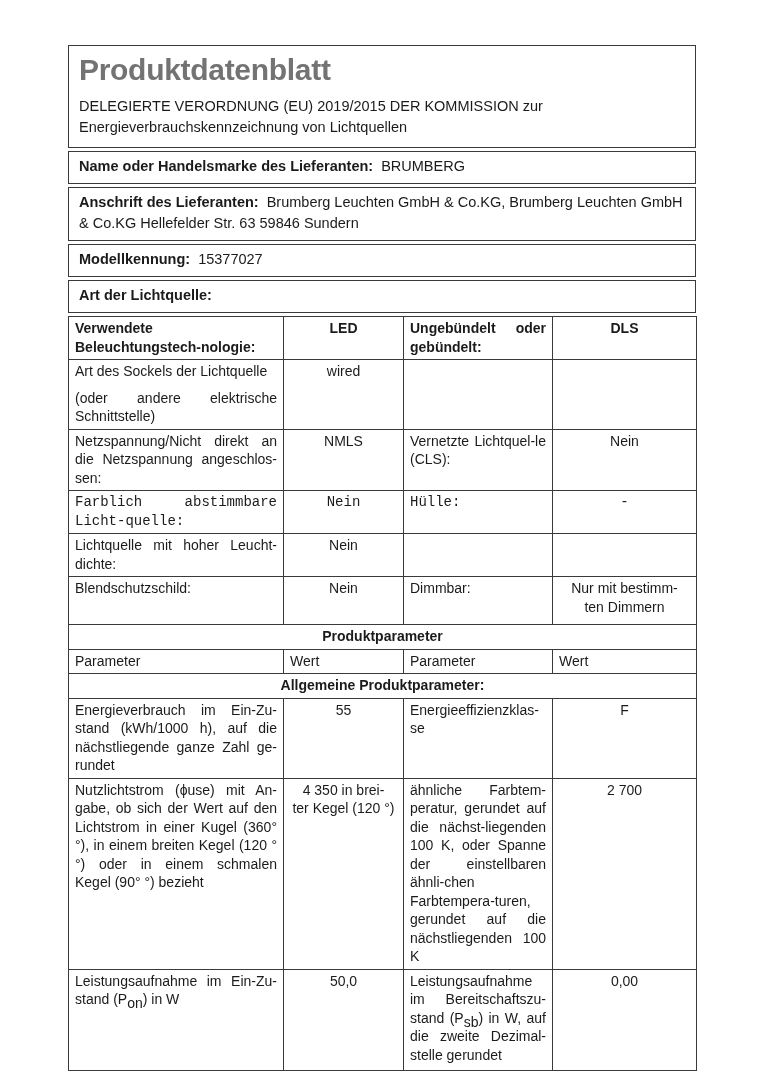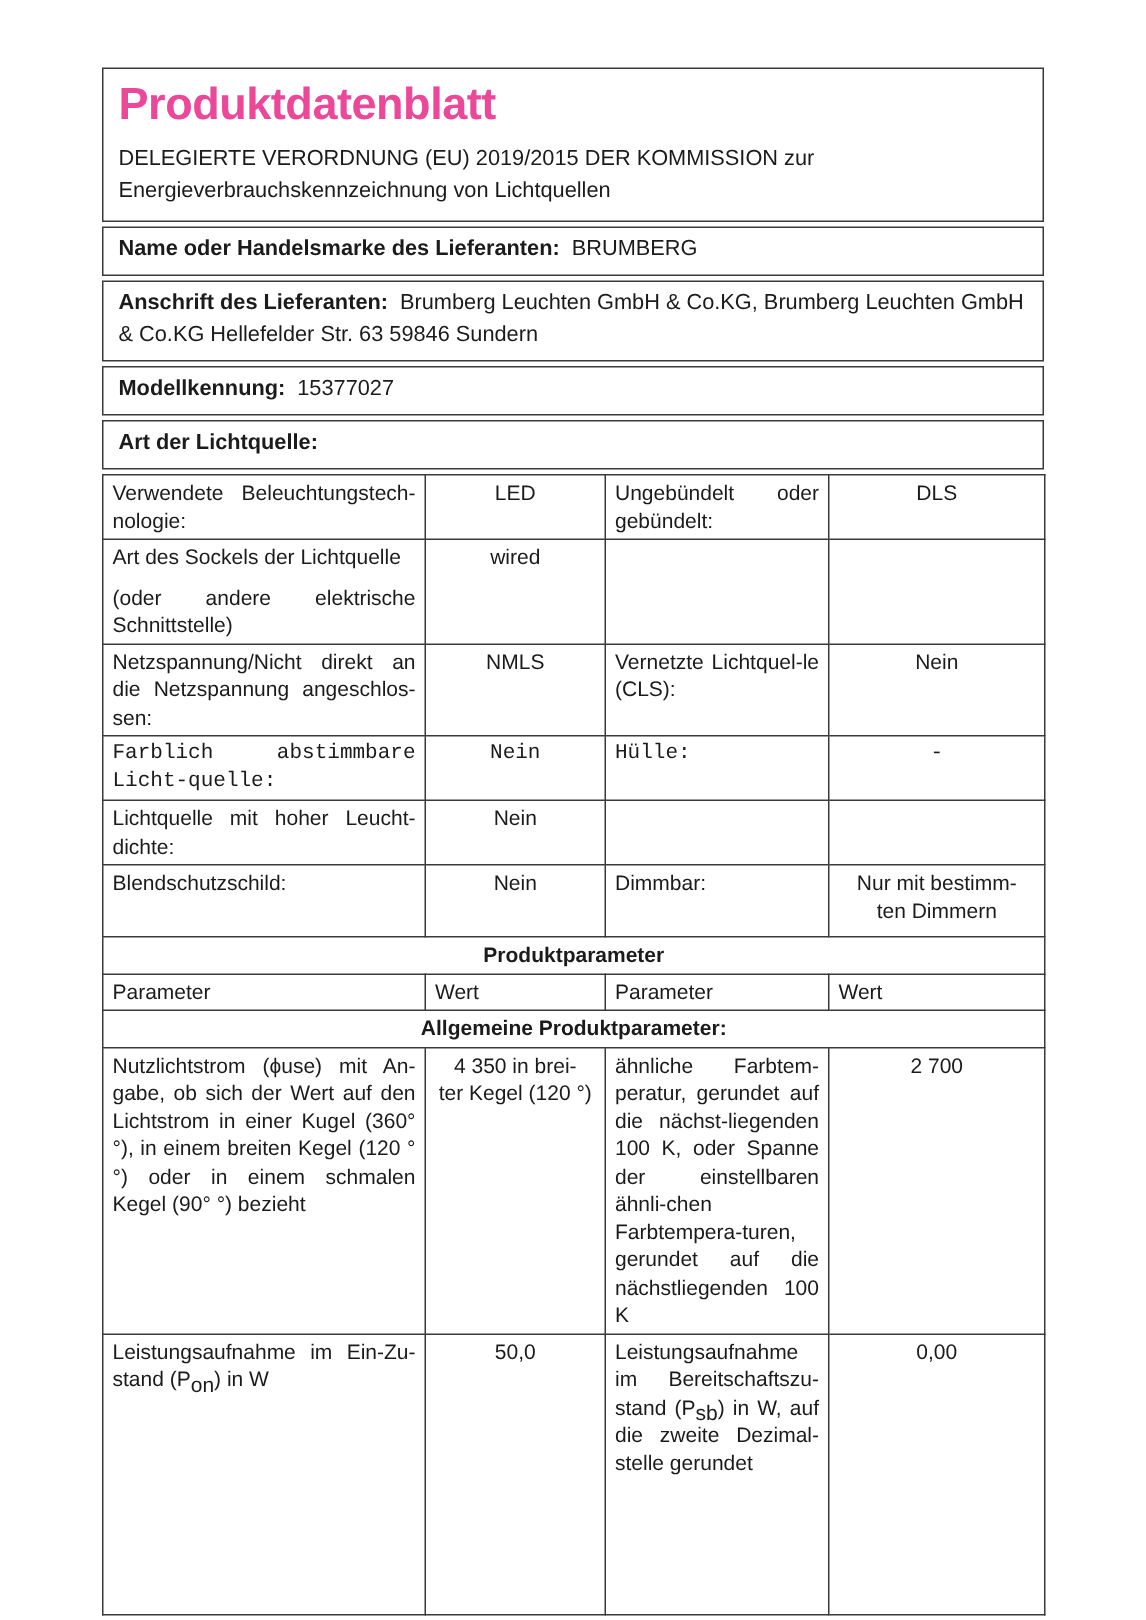--- a/index.html
+++ b/index.html
@@ -35,40 +35,40 @@
     line-height:18.5px;
     overflow:hidden;
   }
   td.c-label{text-align:justify;}
   td.c-val{text-align:center;white-space:pre-line;}
   td.span-cell{text-align:center;font-weight:700;}
   td.hdr{text-align:left;}
   .para-gap{margin-top:8px;}
   sub{font-size:14px;line-height:0;}
   
-  .ptable tr:nth-child(1){height:36px;}
+  .ptable tr:nth-child(1){height:36px;font-weight:bold;}
   .ptable tr:nth-child(2){height:66px;}
   .ptable tr:nth-child(3){height:59px;margin-top:40px;}
   .ptable tr:nth-child(4){height:40px;font-family:Liberation Mono, monospace;}
   .ptable tr:nth-child(5){height:40px;margin-left:40px;}
   .ptable tr:nth-child(6){height:48px;}
   .ptable tr:nth-child(7){height:22px;}
   .ptable tr:nth-child(8){height:21px;}
   .ptable tr:nth-child(9){height:23px;}
   .ptable tr:nth-child(10){height:77px;}
   .ptable tr:nth-child(11){height:187px;margin-top:48px;}
   .ptable tr:nth-child(12){height:101px;}
 </style>
 </head>
 <body>
 
 <div class="page">
 
   <div class="box title-box">
-    <h1 style="color: #ec4899;">Produktdatenblatt</h1>
+    <h1 style="color: #737373;">Produktdatenblatt</h1>
     <p class="reg">DELEGIERTE VERORDNUNG (EU) 2019/2015 DER KOMMISSION zur Energieverbrauchskennzeichnung von Lichtquellen</p>
   </div>
 
   <div class="box">
     <span class="lbl">Name oder Handelsmarke des Lieferanten:</span><span class="val">BRUMBERG</span>
   </div>
 
   <div class="box">
     <span class="lbl">Anschrift des Lieferanten:</span><span class="val">Brumberg Leuchten GmbH &amp; Co.KG, Brumberg Leuchten GmbH &amp; Co.KG Hellefelder Str. 63 59846 Sundern</span>
   </div>
@@ -135,20 +135,26 @@
         <tr>
           <td class="hdr">Parameter</td>
           <td class="hdr">Wert</td>
           <td class="hdr">Parameter</td>
           <td class="hdr">Wert</td>
         </tr>
         <tr>
           <td colspan="4" class="span-cell">Allgemeine Produktparameter:</td>
         </tr>
         <tr>
+          <td class="c-label">Energieverbrauch im Ein-Zu-stand (kWh/1000 h), auf die nächstliegende ganze Zahl ge-rundet</td>
+          <td class="c-val">55</td>
+          <td class="c-label">Energieeffizienzklas-se</td>
+          <td class="c-val">F</td>
+        </tr>
+        <tr>
           <td class="c-label">Nutzlichtstrom (ϕuse) mit An-gabe, ob sich der Wert auf den Lichtstrom in einer Kugel (360° °), in einem breiten Kegel (120 °°) oder in einem schmalen Kegel (90° °) bezieht</td>
           <td class="c-val">4 350 in brei-
 ter Kegel (120 °)</td>
           <td class="c-label">ähnliche Farbtem-peratur, gerundet auf die nächst-liegenden 100 K, oder Spanne der einstellbaren ähnli-chen Farbtempera-turen, gerundet auf die nächstliegenden 100 K</td>
           <td class="c-val">2 700</td>
         </tr>
         <tr>
           <td class="c-label"><span>Leistungsaufnahme im Ein-Zu-stand (P</span><sub>on</sub><span>) in W</span></td>
           <td class="c-val">50,0</td>
           <td class="c-label"><span>Leistungsaufnahme im Bereitschaftszu-stand (P</span><sub>sb</sub><span>) in W, auf die zweite Dezimal-stelle gerundet</span></td>

